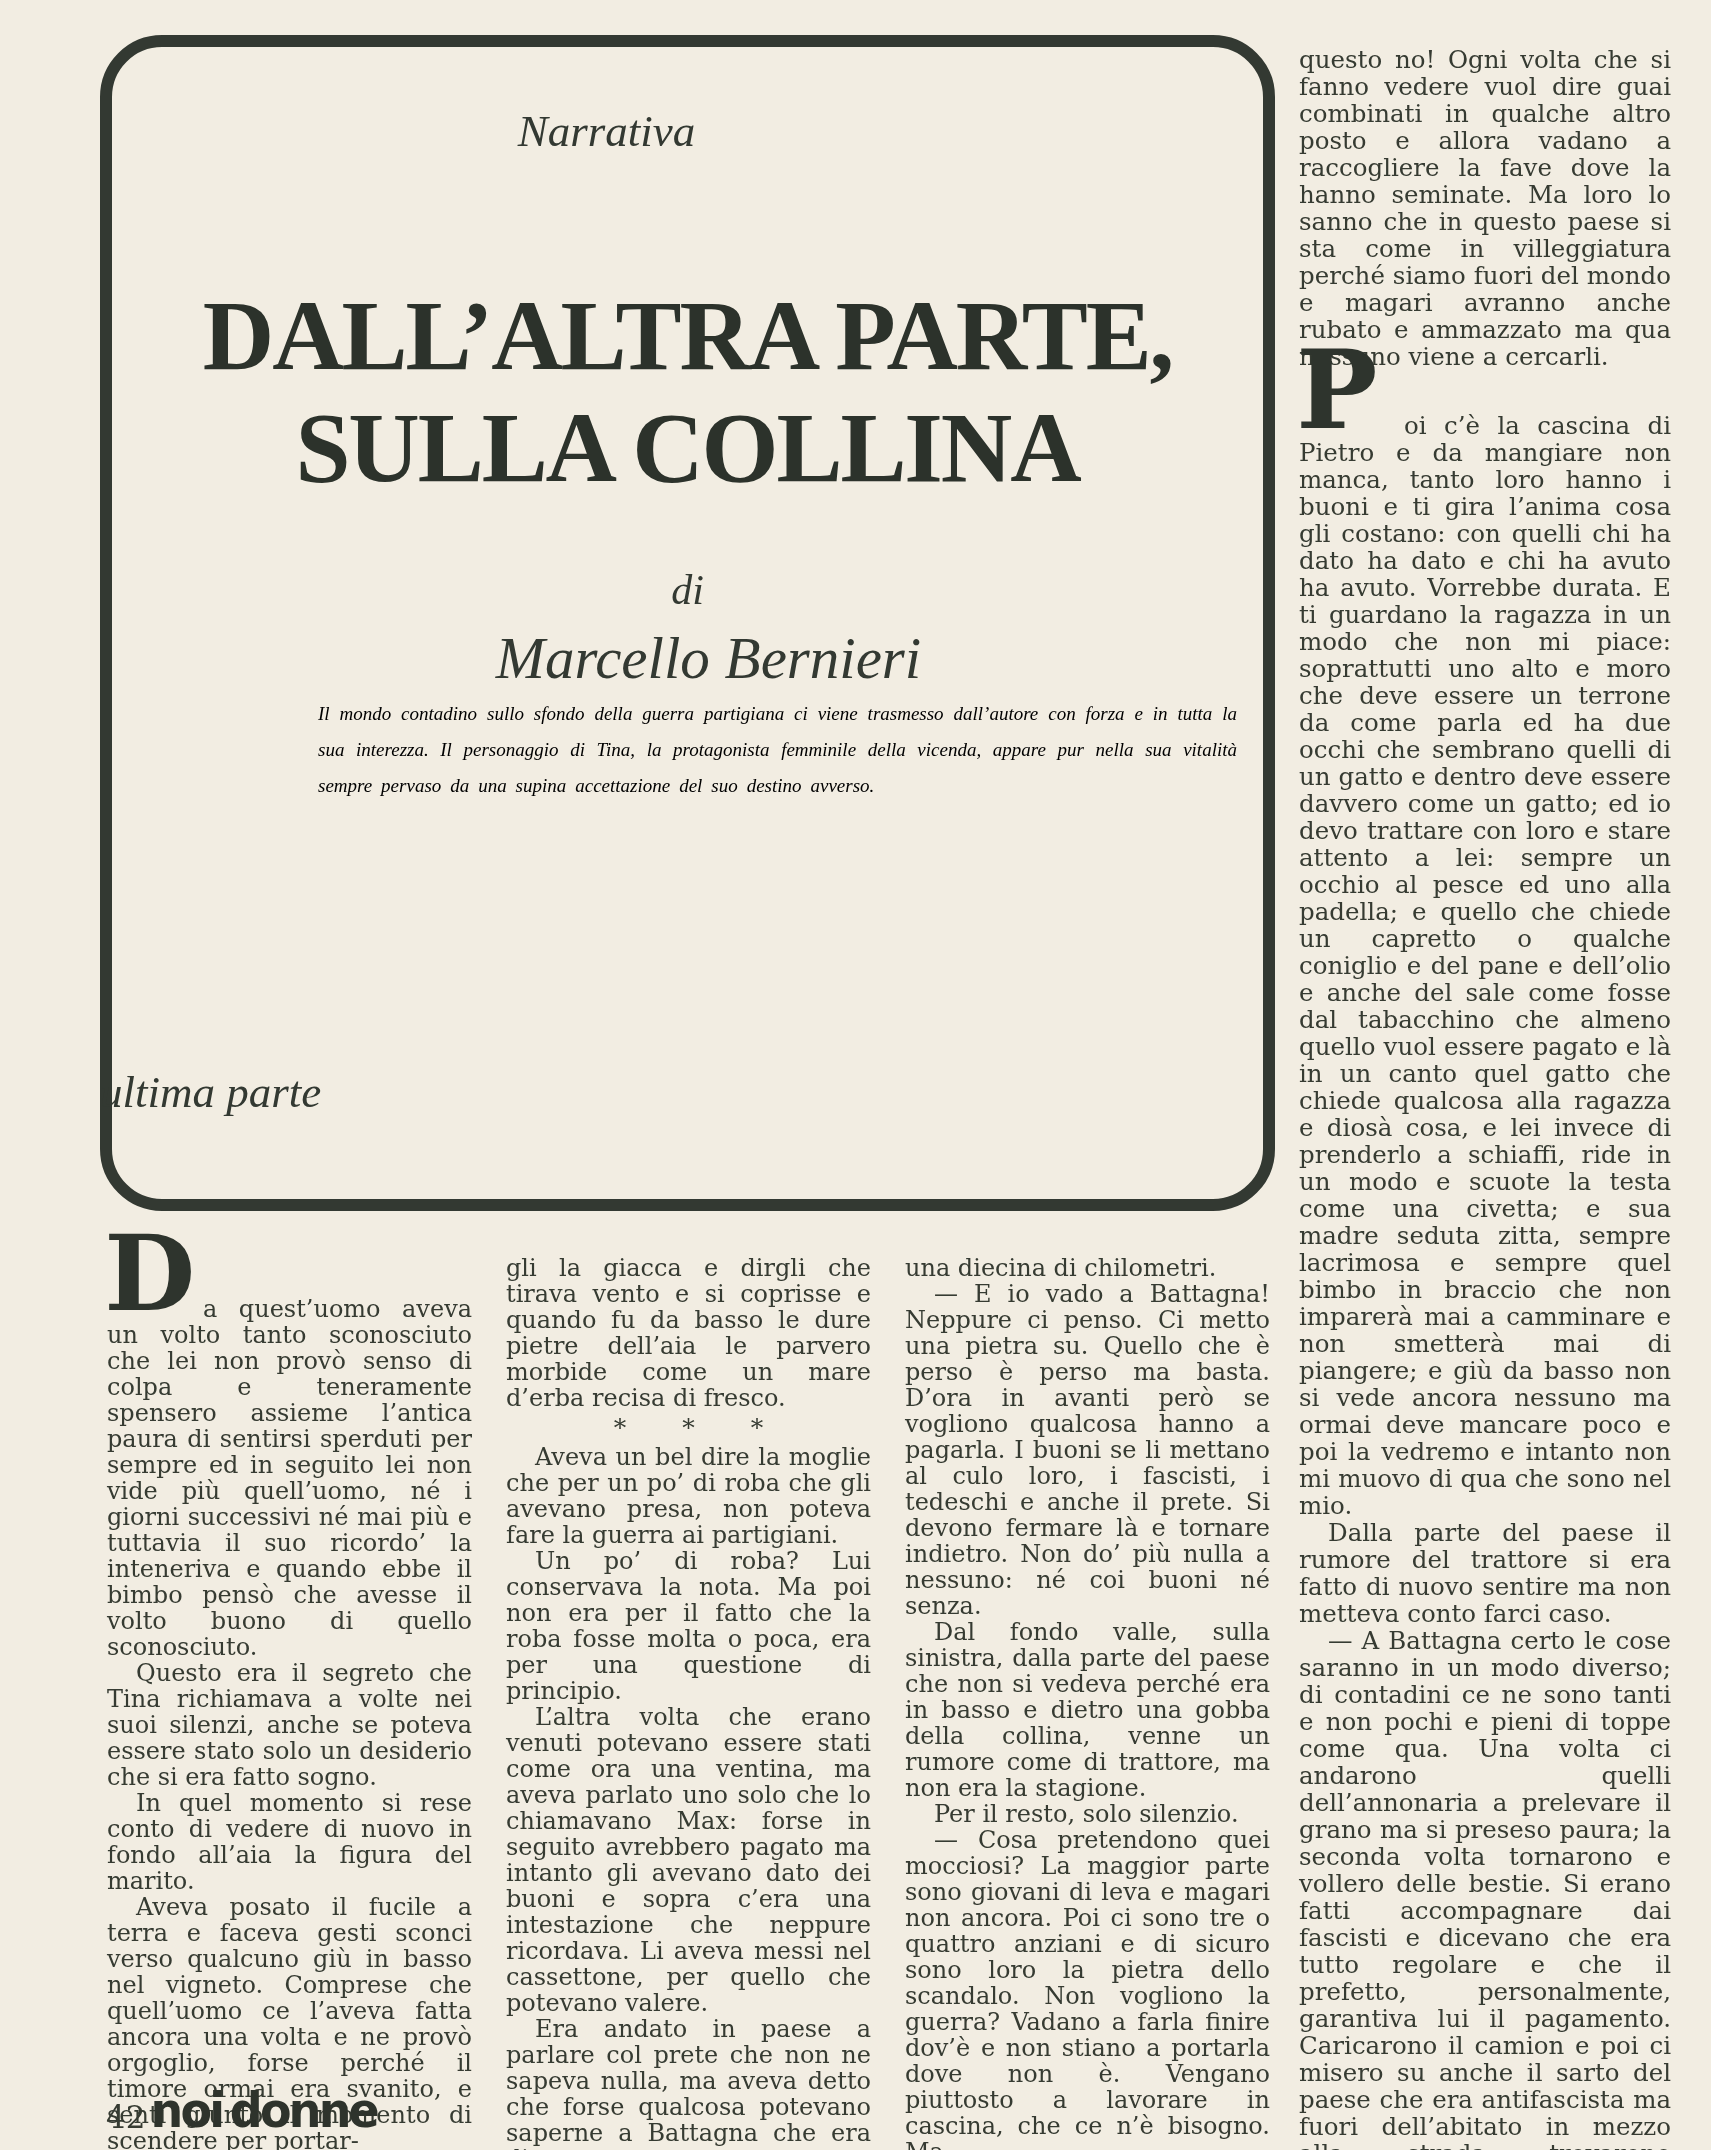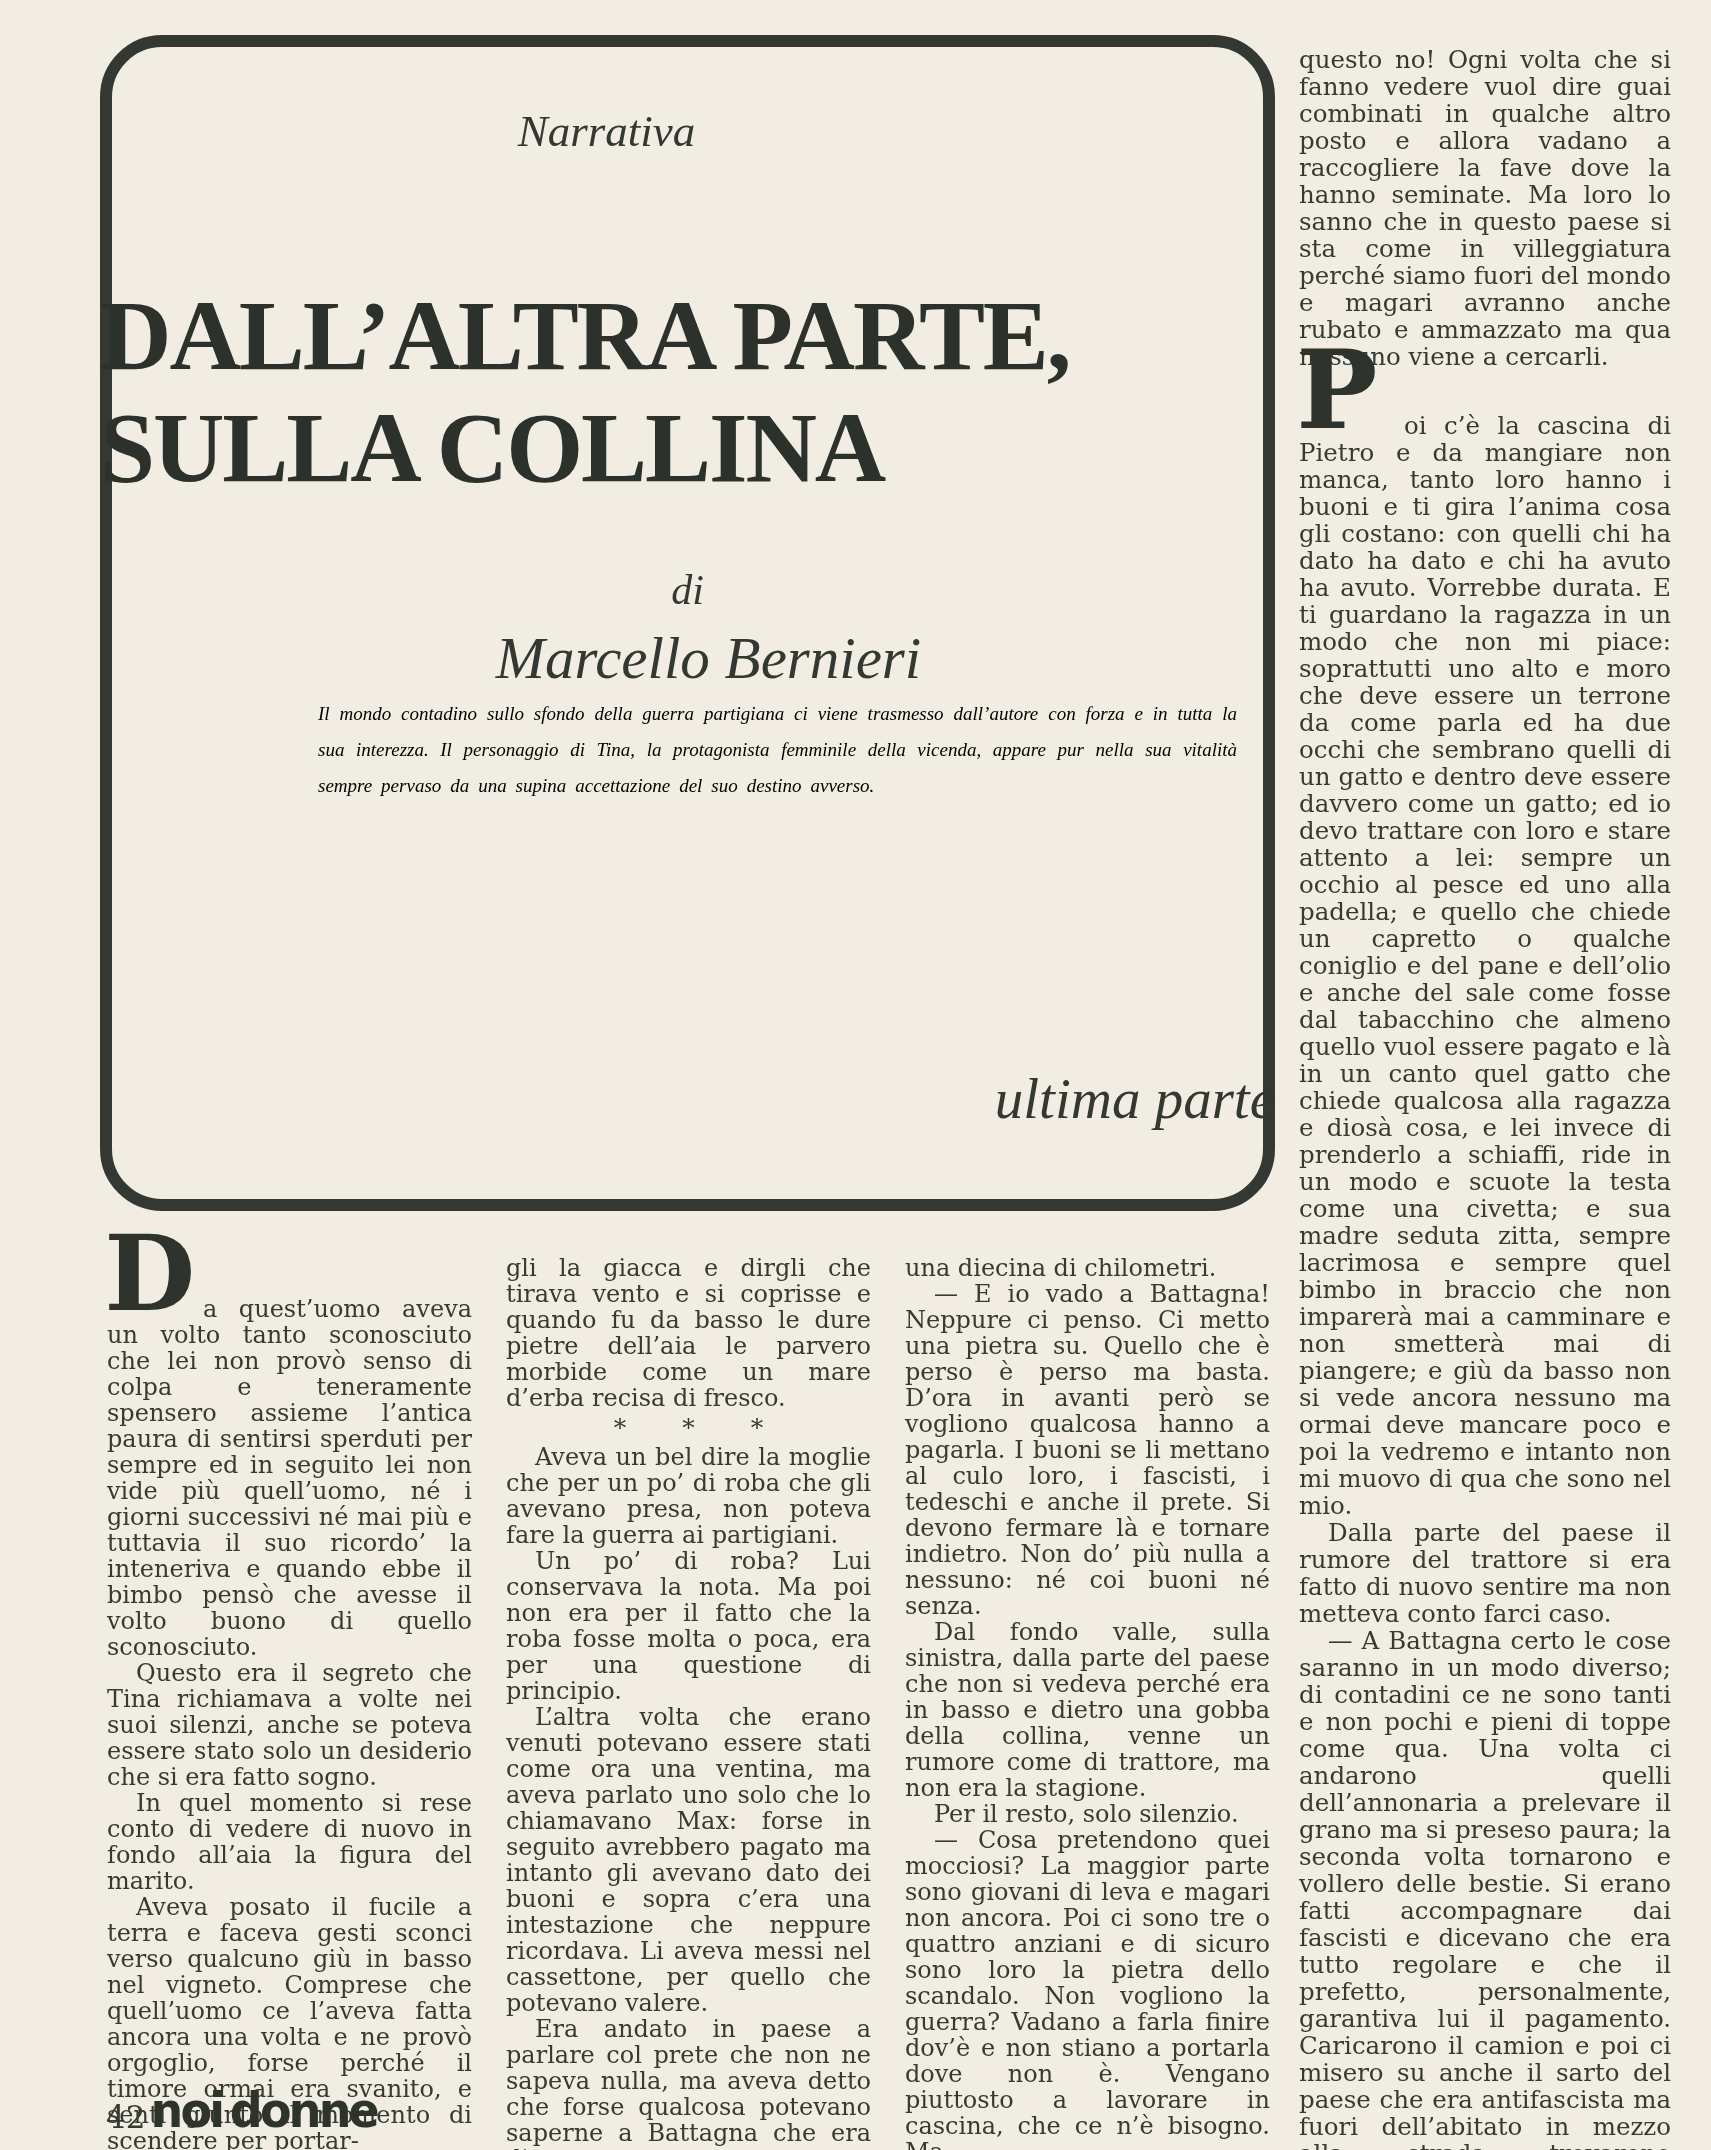--- a/index.html
+++ b/index.html
@@ -21,21 +21,21 @@
     background:transparent;
   }
   .kicker {
     position:absolute; left:100px; top:105px; width:1013px;
     text-align:center;
     font-family:"Liberation Serif", serif;
     font-style:italic; font-size:45px; color:#333932;
   }
   .title {
     position:absolute; left:100px; top:280px; width:1175px;
-    text-align:left;
+    text-align:center;
     font-family:"Liberation Serif", serif;
     font-weight:bold; font-size:99px; line-height:112px;
     letter-spacing:-2.1px; color:#2c322b;
   }
   .byline-di {
     position:absolute; left:100px; top:566px; width:1175px;
     text-align:center; font-family:"Liberation Serif", serif;
     font-style:italic; font-size:42px; color:#333932;
   }
   .author {
@@ -45,22 +45,22 @@
   }
   .standfirst {
     position:absolute; left:318px; top:696px; width:919px;
     font-family:"Liberation Serif", serif;
     font-style:italic; font-size:19px; line-height:36px;
     text-align:justify; color:#000000;
     word-spacing:4.2px;
   }
   .part-label {
     position:absolute; left:100px; top:1066px; width:1175px;
-    text-align:right; font-family:"Liberation Serif", serif;
-    font-style:italic; font-size:57px; color:#333932;
+    text-align:left; font-family:"Liberation Serif", serif;
+    font-style:italic; font-size:45px; color:#333932;
   }
   
   .bottom-cols {
     position:absolute; left:107px; top:1255px;
     display:flex; gap:34px;
   }
   .col { width:365px; font-size:24px; line-height:26px; text-align:justify; }
   .col p { margin:0; }
   .col p.ind { text-indent:29px; }
   .col-right {

